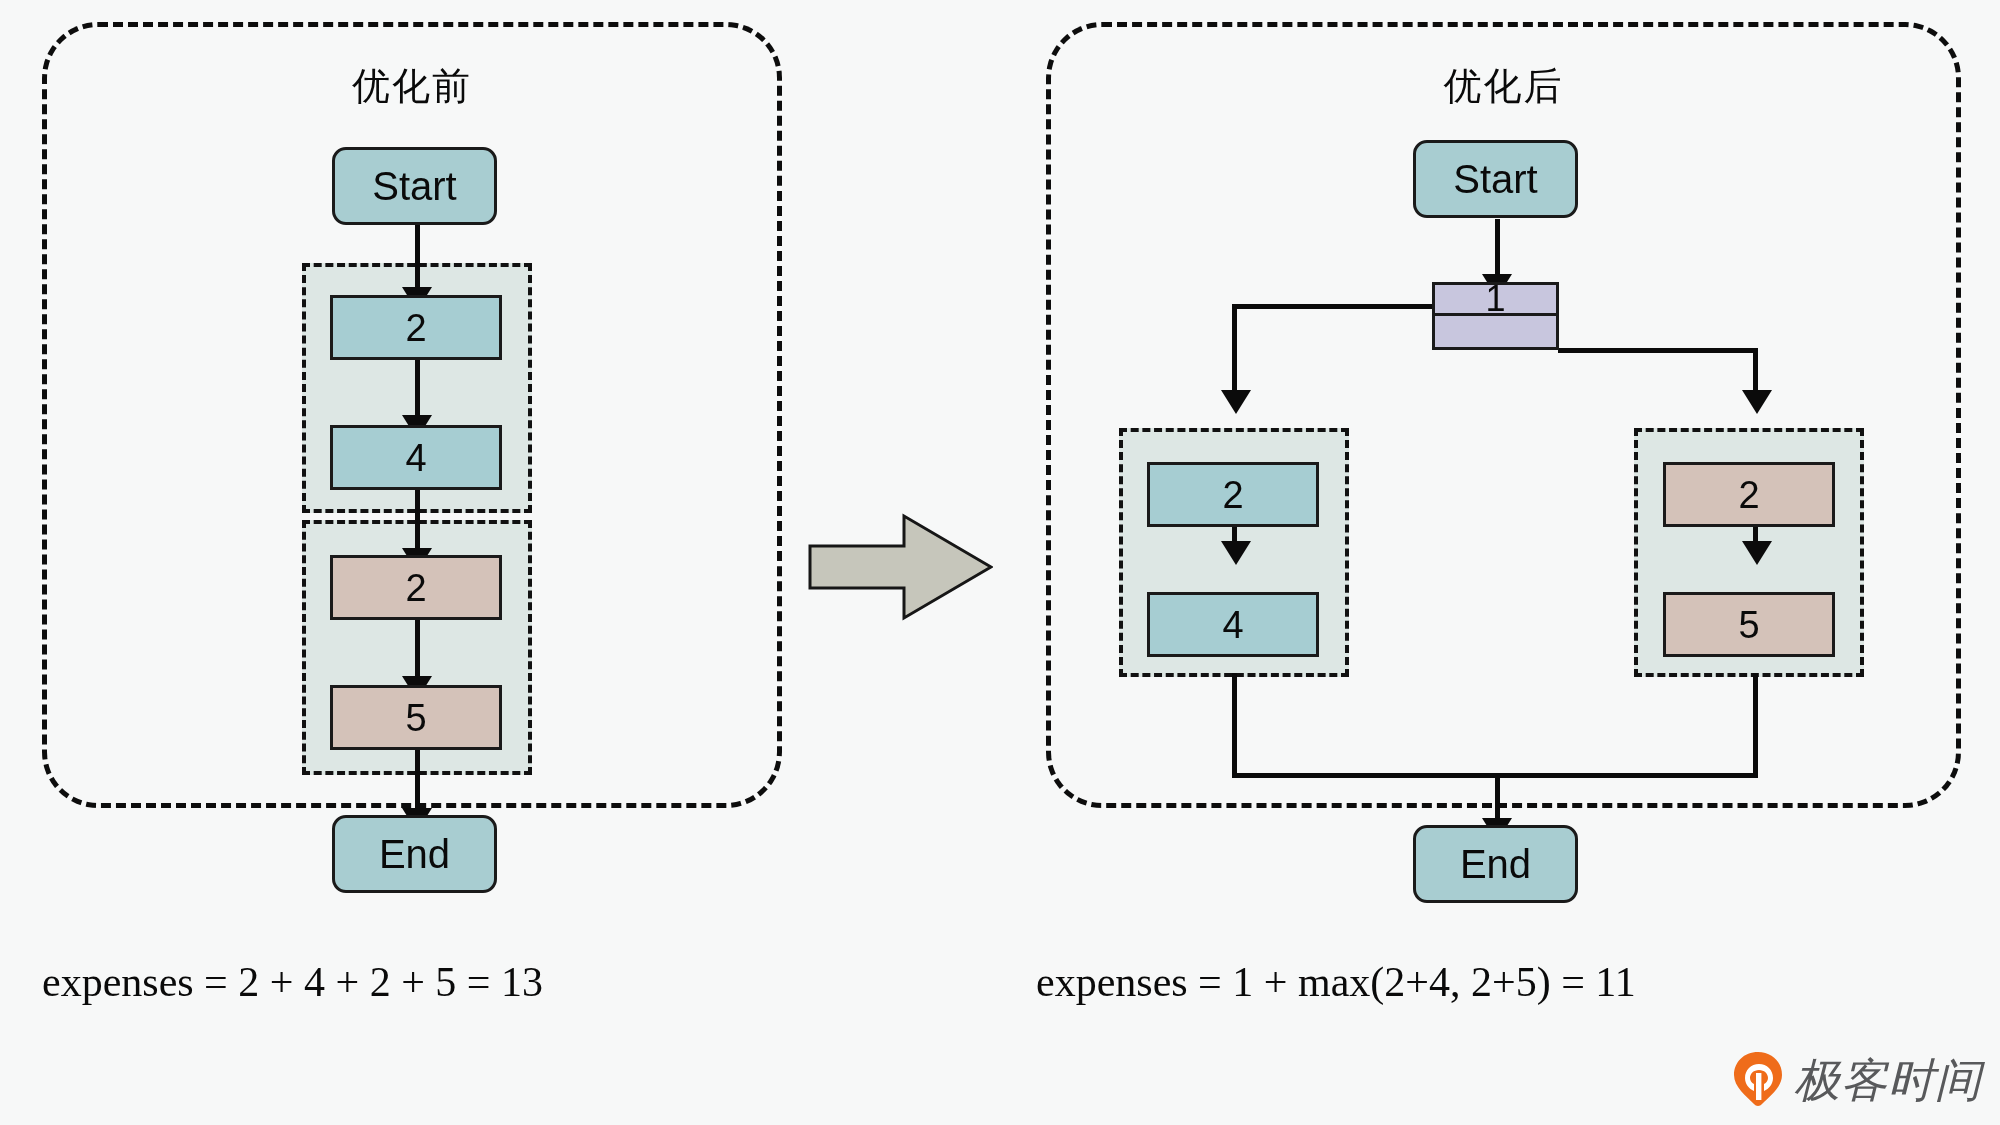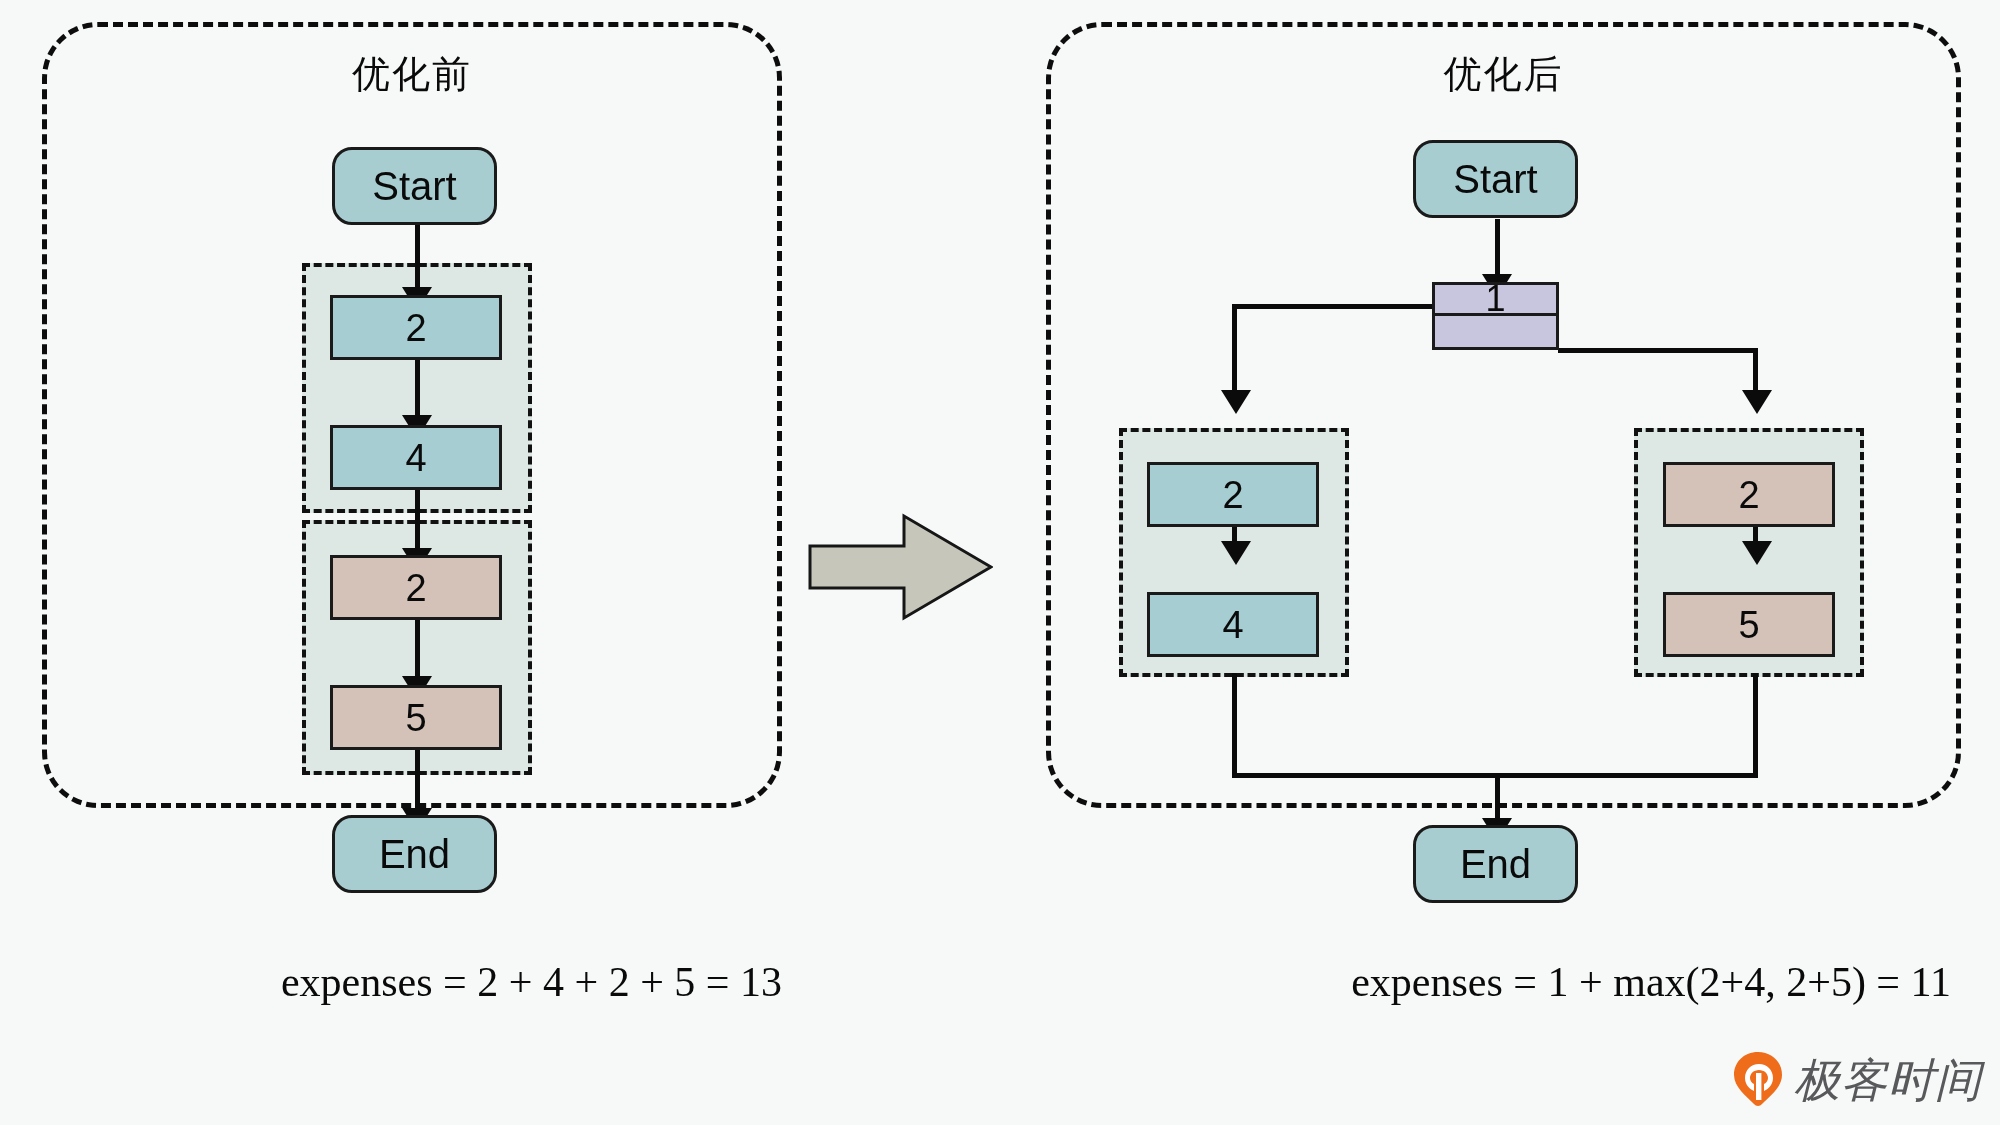--- a/index.html
+++ b/index.html
@@ -23,42 +23,42 @@
     border-radius: 56px;
     background: transparent;
     box-sizing: border-box;
   }
   #panel-before { left: 42px;  top: 22px;  width: 740px; height: 786px; }
   #panel-after  { left: 1046px; top: 22px; width: 915px; height: 786px; }
 
   .panel-title {
     position: absolute;
     width: 100%;
-    top: 22px;
+    top: 34px;
     left: 0;
     text-align: center;
     font-size: 38px;
     color: #0a0a0a;
     letter-spacing: 2px;
   }
 
   
   .node {
     position: absolute;
     box-sizing: border-box;
     display: flex;
     align-items: center;
     justify-content: center;
     border: 3px solid #1a1a1a;
     color: #0a0a0a;
     font-size: 38px;
     line-height: 1;
   }
   .terminal {
-    border-radius: 20px;
+    border-radius: 14px;
     background: #a8cdd1;
     font-size: 40px;
   }
   .op-teal { background: #a6cdd2; }
   .op-tan  { background: #d4c2b9; }
   .fork {
     background: #c8c6de;
     border: 3px solid #1a1a1a;
     display: block;
     padding: 0;
@@ -114,21 +114,21 @@
     height: 110px;
   }
 
   
   .formula {
     position: absolute;
     font-family: "Liberation Serif", serif;
     font-size: 42px;
     color: #0a0a0a;
     white-space: nowrap;
-    text-align: right;
+    text-align: left;
   }
 
   
   #watermark {
     position: absolute;
     left: 1732px;
     top: 1050px;
     display: flex;
     align-items: center;
     gap: 10px;

